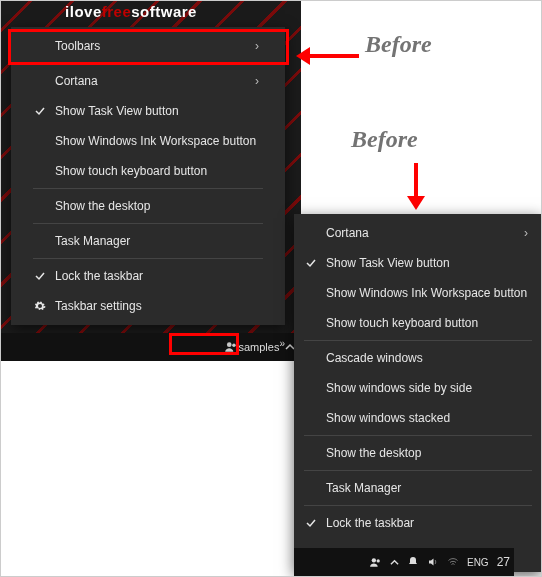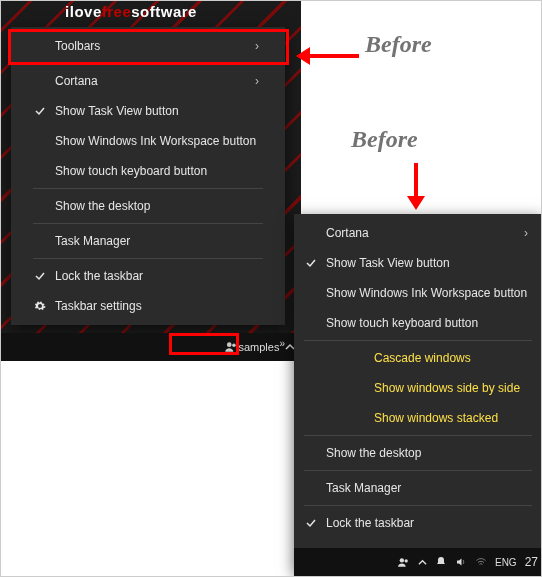--- a/index.html
+++ b/index.html
@@ -60,21 +60,21 @@
     margin-right: 6px;
     flex-shrink: 0;
   }
   .ctx .item .label { flex: 1; }
   .ctx .item .chev { color: #bbb; font-size: 12px; margin-left: 10px; }
   .ctx .sep {
     height: 1px;
     background: #444;
     margin: 2px 10px;
   }
-  .ctx .item.disabled { color: #fde047; margin-left: 48px; }
+  .ctx .item.disabled { color: #e5e5e5; }
   #ctx-before { left: 10px; top: 26px; width: 274px; padding: 4px 12px; }
   #ctx-after  { left: 293px; top: 213px; width: 248px; padding: 4px 0; }
 
   .highlight-toolbars {
     position: absolute;
     left: 7px; top: 28px;
     width: 281px; height: 36px;
     border: 3px solid #ff0000;
     pointer-events: none;
   }
@@ -123,21 +123,21 @@
     position: absolute;
     height: 28px;
     background: #111;
     color: #ddd;
     display: flex;
     align-items: center;
     font-size: 11px;
   }
   #tb-top { left: 0; top: 332px; width: 300px; justify-content: flex-end; padding-right: 6px; }
   #tb-top .tb-ico { opacity: 0.9; }
-  #tb-bot { left: 293px; top: 547px; width: 248px; justify-content: flex-end; padding-right: 4px; gap: 8px; }
+  #tb-bot { left: 293px; top: 547px; width: 220px; justify-content: flex-end; padding-right: 4px; gap: 8px; }
   #tb-bot .seg { display: flex; align-items: center; gap: 8px; }
   .tb-lang { font-size: 10px; }
   .tb-corner { font-size: 12px; text-align: right; line-height: 10px; }
 
   svg { display: block; }
 </style>
 </head>
 <body>
 
 <div class="bg-top"></div>

